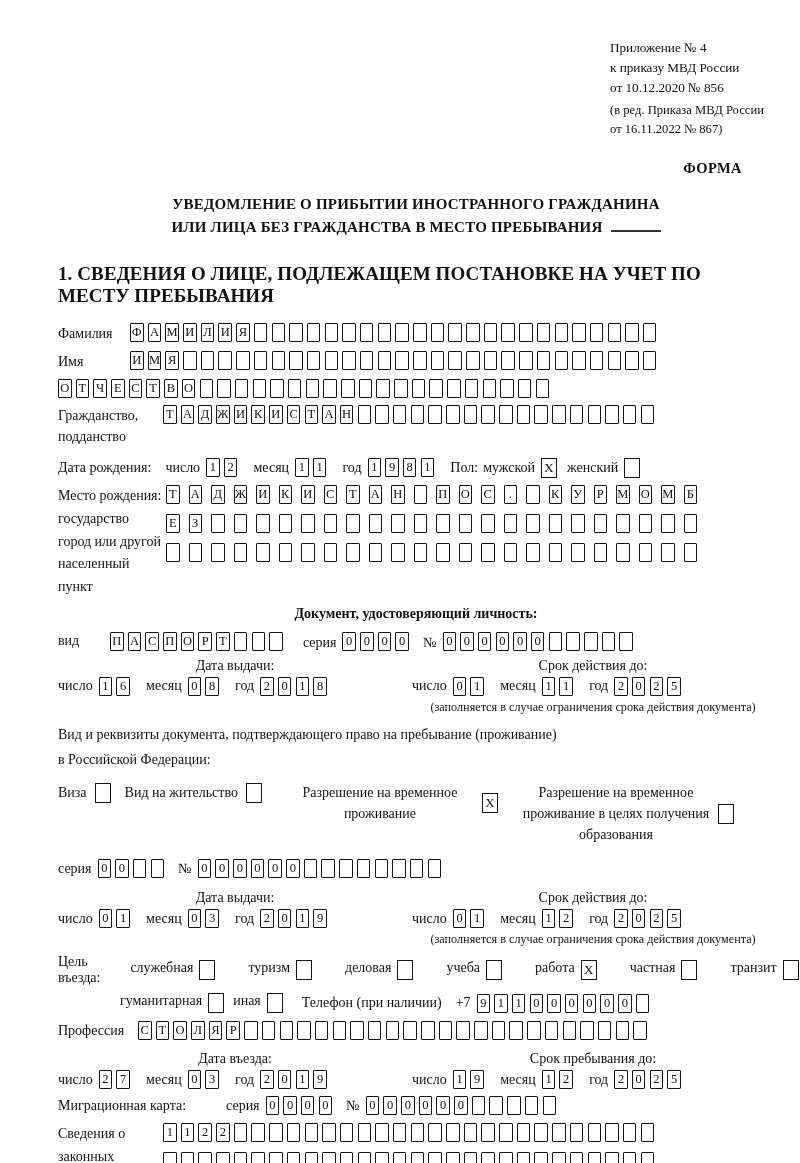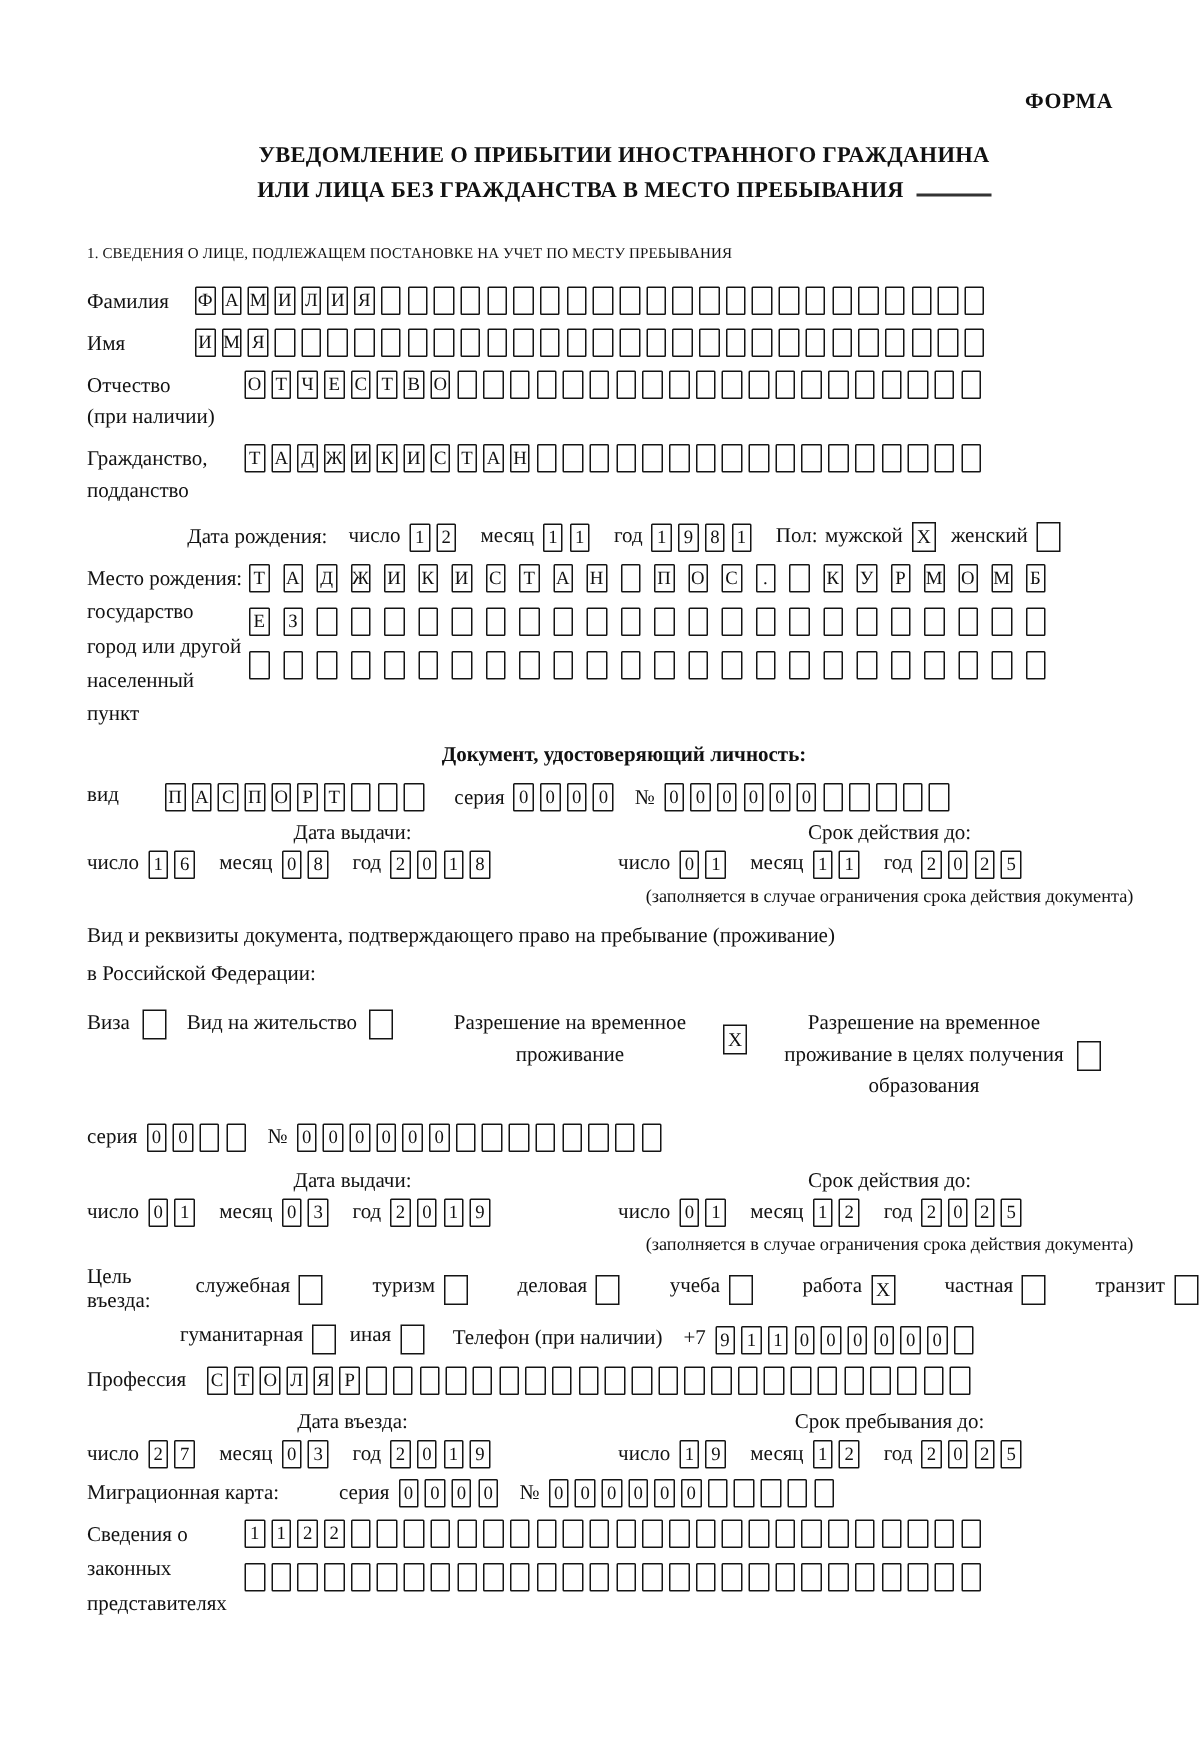--- a/index.html
+++ b/index.html
@@ -12,21 +12,21 @@
   .page { padding: 38px 26px 20px 58px; }
 
   
   .hdr-block { margin-left: 552px; width: 190px; font-size: 13.2px; line-height: 1.5; }
   .hdr-sub { margin-top: 4px; font-size: 12.6px; line-height: 1.45; }
   .forma { text-align: right; padding-right: 32px; font-weight: bold; font-size: 14.5px; margin-top: 22px; letter-spacing: .4px; }
 
   
   .title { text-align: center; font-weight: bold; font-size: 15px; line-height: 1.55; margin-top: 16px; letter-spacing: .2px; }
   .blank { display:inline-block; width: 50px; border-bottom: 2px solid #333; height: 12px; margin-left: 8px; }
-  .sec-head { font-weight: normal; font-size: 10px; margin-top: 24px; margin-bottom: 16px; letter-spacing: .1px; }
+  .sec-head { font-weight: bold; font-size: 19px; margin-top: 24px; margin-bottom: 16px; letter-spacing: .1px; }
 
   
   .frow { display: flex; align-items: flex-start; margin-bottom: 7px; }
   .flabel { flex: none; line-height: 1.5; }
   .w72 { width: 72px; } .w105 { width: 105px; } .w108 { width: 108px; } .w80 { width: 80px; }
   .cells { display: inline-flex; flex-wrap: nowrap; }
   .cell {
     display: inline-block; width: 13.5px; height: 19px;
     border: 1.6px solid #141414; border-radius: 1px;
     margin-right: 4.2px; text-align: center;
@@ -62,20 +62,29 @@
   .popt { display: inline-flex; align-items: flex-start; margin-right: 9px; }
   .popt .checkbox { margin-left: 6px; }
   .heading-center { text-align: center; font-weight: bold; font-size: 14px; margin: 4px 0 8px 0; }
   .intro { line-height: 1.8; }
 </style>
 </head>
 <body>
 
 <div class="page">
 
+  <div class="hdr-block">
+    <div>Приложение № 4</div>
+    <div>к приказу МВД России</div>
+    <div>от 10.12.2020 № 856</div>
+    <div class="hdr-sub">
+      <div>(в ред. Приказа МВД России</div>
+      <div>от 16.11.2022 № 867)</div>
+    </div>
+  </div>
   <div class="forma">ФОРМА</div>
 
   <div class="title">
     <div>УВЕДОМЛЕНИЕ О ПРИБЫТИИ ИНОСТРАННОГО ГРАЖДАНИНА</div>
     <div><span>ИЛИ ЛИЦА БЕЗ ГРАЖДАНСТВА В МЕСТО ПРЕБЫВАНИЯ</span><span class="blank"></span></div>
   </div>
 
   <div class="sec-head">1. СВЕДЕНИЯ О ЛИЦЕ, ПОДЛЕЖАЩЕМ ПОСТАНОВКЕ НА УЧЕТ ПО МЕСТУ ПРЕБЫВАНИЯ</div>
 
   <div class="frow">
@@ -144,24 +153,20 @@
         <span class="cell"></span>
         <span class="cell"></span>
         <span class="cell"></span>
         <span class="cell"></span>
         <span class="cell"></span>
         <span class="cell"></span>
       </span>
   </div>
 
   <div class="frow">
-    <span class="flabel w105">
-      <div>Отчество</div>
-      <div>(при наличии)</div>
-    </span>
     <span class="cells">
         <span class="cell">О</span>
         <span class="cell">Т</span>
         <span class="cell">Ч</span>
         <span class="cell">Е</span>
         <span class="cell">С</span>
         <span class="cell">Т</span>
         <span class="cell">В</span>
         <span class="cell">О</span>
         <span class="cell"></span>
@@ -217,21 +222,21 @@
         <span class="cell"></span>
         <span class="cell"></span>
         <span class="cell"></span>
         <span class="cell"></span>
         <span class="cell"></span>
         <span class="cell"></span>
         <span class="cell"></span>
       </span>
   </div>
 
-  <div class="frow" style="align-items:center; margin-top:10px;justify-content:center;">
+  <div class="frow" style="align-items:center; margin-top:10px;">
     <span class="flabel" style="margin-right:14px">Дата рождения:</span>
     <span class="dgroup">
         <span class="dlabel">число</span>
         <span class="cells">
           <span class="cell">1</span>
           <span class="cell">2</span>
         </span>
       </span>
     <span class="dgroup">
         <span class="dlabel">месяц</span>

